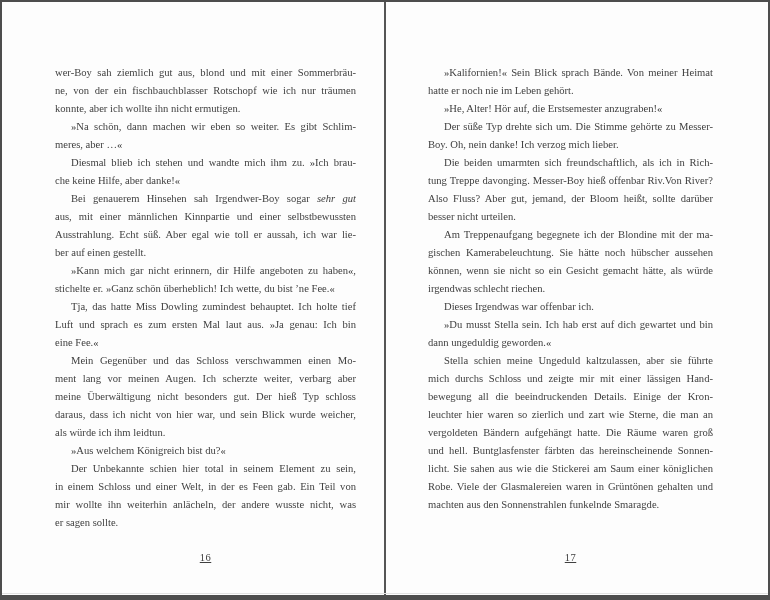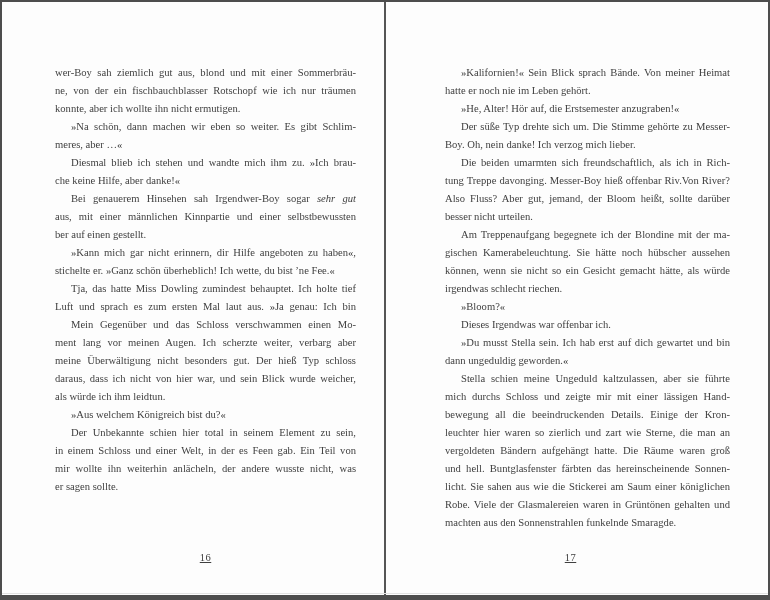--- a/index.html
+++ b/index.html
@@ -35,21 +35,21 @@
     left: 0; right: 0;
     bottom: 1px;
     height: 1px;
     background: #e2e2e2;
   }
   .text-block {
     position: absolute;
     top: 62px;
   }
   .text-block.tb-left  { left: 53px;  width: 301px; }
-  .text-block.tb-right { left: 443px; width: 285px; }
+  .text-block.tb-right { left: 426px; width: 285px; }
   .line {
     height: 18px;
     line-height: 18px;
     font-size: 10.6px;
     text-align: justify;
     text-align-last: justify;
     white-space: normal;
     overflow: hidden;
   }
   .line.end { text-align-last: left; }
@@ -77,25 +77,27 @@
   <div class="text-block tb-left">
       <div class="line">wer-Boy sah ziemlich gut aus, blond und mit einer Sommerbräu-</div>
       <div class="line">ne, von der ein fischbauchblasser Rotschopf wie ich nur träumen</div>
       <div class="line end">konnte, aber ich wollte ihn nicht ermutigen.</div>
       <div class="line indent">»Na schön, dann machen wir eben so weiter. Es gibt Schlim-</div>
       <div class="line end">meres, aber …«</div>
       <div class="line indent">Diesmal blieb ich stehen und wandte mich ihm zu. »Ich brau-</div>
       <div class="line end">che keine Hilfe, aber danke!«</div>
       <div class="line indent">Bei genauerem Hinsehen sah Irgendwer-Boy sogar <em>sehr gut</em></div>
       <div class="line">aus, mit einer männlichen Kinnpartie und einer selbstbewussten</div>
+      <div class="line">Ausstrahlung. Echt süß. Aber egal wie toll er aussah, ich war lie-</div>
       <div class="line end">ber auf einen gestellt.</div>
       <div class="line indent">»Kann mich gar nicht erinnern, dir Hilfe angeboten zu haben«,</div>
       <div class="line end">stichelte er. »Ganz schön überheblich! Ich wette, du bist ’ne Fee.«</div>
       <div class="line indent">Tja, das hatte Miss Dowling zumindest behauptet. Ich holte tief</div>
       <div class="line">Luft und sprach es zum ersten Mal laut aus. »Ja genau: Ich bin</div>
+      <div class="line end">eine Fee.«</div>
       <div class="line indent">Mein Gegenüber und das Schloss verschwammen einen Mo-</div>
       <div class="line">ment lang vor meinen Augen. Ich scherzte weiter, verbarg aber</div>
       <div class="line">meine Überwältigung nicht besonders gut. Der hieß Typ schloss</div>
       <div class="line">daraus, dass ich nicht von hier war, und sein Blick wurde weicher,</div>
       <div class="line end">als würde ich ihm leidtun.</div>
       <div class="line indent end">»Aus welchem Königreich bist du?«</div>
       <div class="line indent">Der Unbekannte schien hier total in seinem Element zu sein,</div>
       <div class="line">in einem Schloss und einer Welt, in der es Feen gab. Ein Teil von</div>
       <div class="line">mir wollte ihn weiterhin anlächeln, der andere wusste nicht, was</div>
       <div class="line end">er sagen sollte.</div>
@@ -107,21 +109,20 @@
       <div class="line indent">Der süße Typ drehte sich um. Die Stimme gehörte zu Messer-</div>
       <div class="line end">Boy. Oh, nein danke! Ich verzog mich lieber.</div>
       <div class="line indent">Die beiden umarmten sich freundschaftlich, als ich in Rich-</div>
       <div class="line">tung Treppe davonging. Messer-Boy hieß offenbar Riv.Von River?</div>
       <div class="line">Also Fluss? Aber gut, jemand, der Bloom heißt, sollte darüber</div>
       <div class="line end">besser nicht urteilen.</div>
       <div class="line indent">Am Treppenaufgang begegnete ich der Blondine mit der ma-</div>
       <div class="line">gischen Kamerabeleuchtung. Sie hätte noch hübscher aussehen</div>
       <div class="line">können, wenn sie nicht so ein Gesicht gemacht hätte, als würde</div>
       <div class="line end">irgendwas schlecht riechen.</div>
-      <div class="line indent end">»Bloom?«</div>
       <div class="line indent end">Dieses Irgendwas war offenbar ich.</div>
       <div class="line indent">»Du musst Stella sein. Ich hab erst auf dich gewartet und bin</div>
       <div class="line end">dann ungeduldig geworden.«</div>
       <div class="line indent">Stella schien meine Ungeduld kaltzulassen, aber sie führte</div>
       <div class="line">mich durchs Schloss und zeigte mir mit einer lässigen Hand-</div>
       <div class="line">bewegung all die beeindruckenden Details. Einige der Kron-</div>
       <div class="line">leuchter hier waren so zierlich und zart wie Sterne, die man an</div>
       <div class="line">vergoldeten Bändern aufgehängt hatte. Die Räume waren groß</div>
       <div class="line">und hell. Buntglasfenster färbten das hereinscheinende Sonnen-</div>
       <div class="line">licht. Sie sahen aus wie die Stickerei am Saum einer königlichen</div>

